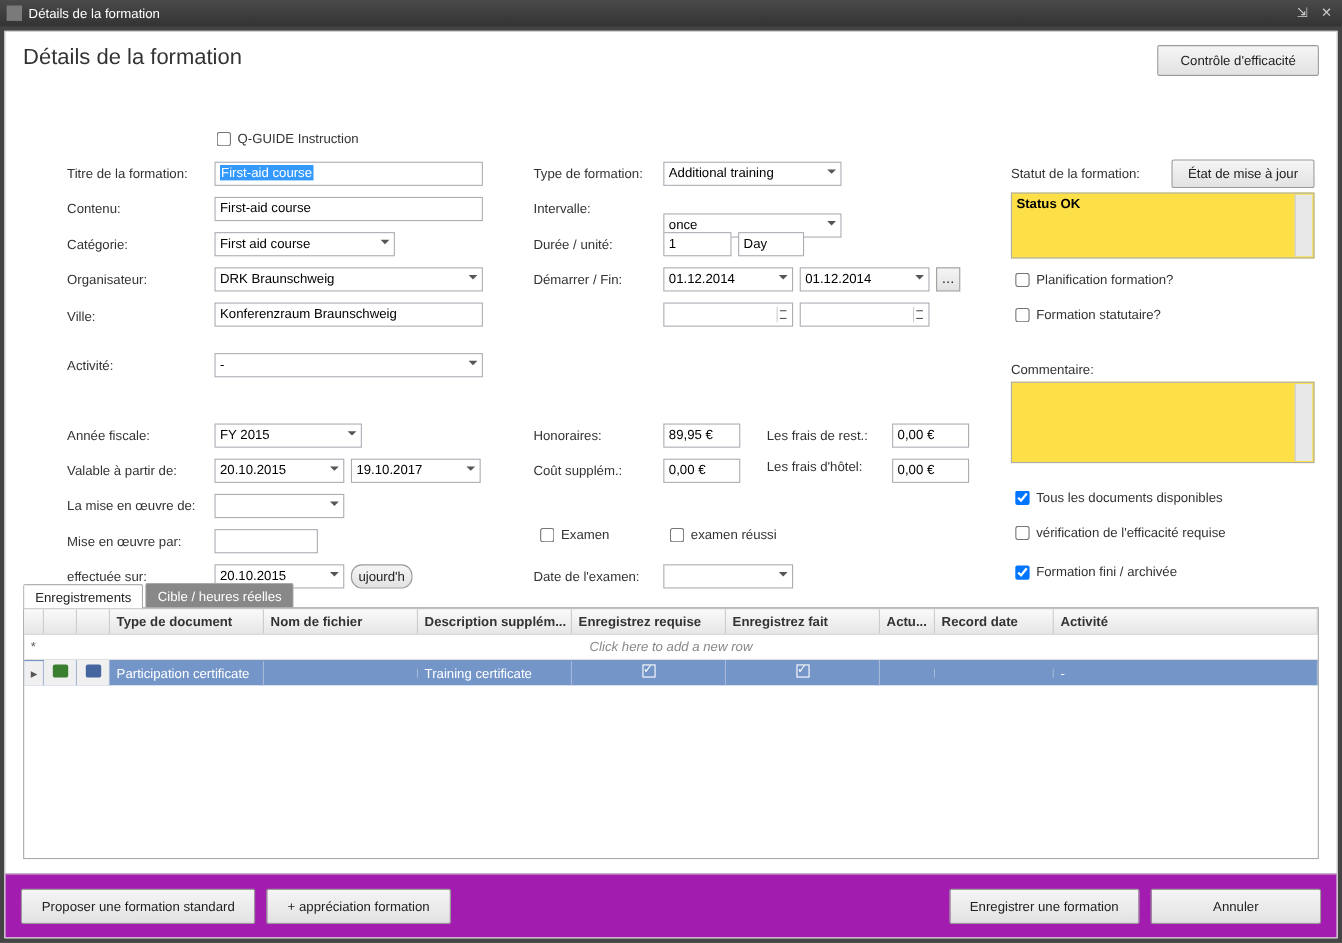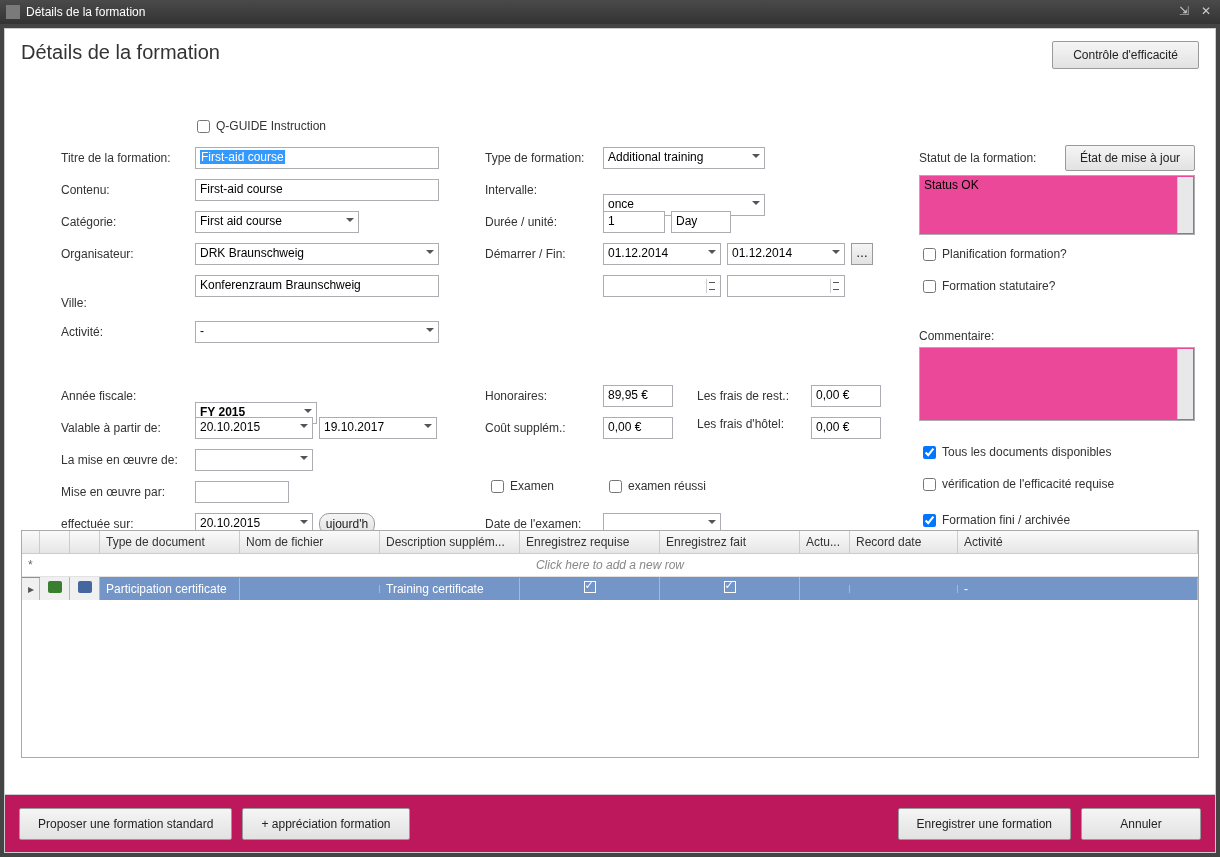--- a/index.html
+++ b/index.html
@@ -24,32 +24,32 @@
 
 .lbl { color: #333; position: absolute; text-align: left; }
 .input, .combo, .spinner { position: absolute; border: 1px solid #abadb3; background: #fff; padding: 2px 4px; height: 22px; }
 .combo::after { content:""; position:absolute; right:4px; top:50%; transform:translateY(-50%); border:4px solid transparent; border-top-color:#555; }
 .spinner::after { content:""; position:absolute; right:3px; top:3px; width:10px; height:14px; background:
   linear-gradient(#555,#555) center 3px /6px 1px no-repeat,
   linear-gradient(#555,#555) center 10px /6px 1px no-repeat; border-left:1px solid #ccc;}
 .chk { position: absolute; display: flex; align-items: center; gap: 6px; color: #333; }
 .chk input { width: 13px; height: 13px; }
 
-.textarea { position: absolute; border: 1px solid #abadb3; background: #ec4899; padding: 2px 4px; resize: none; overflow-y: scroll; }
+.textarea { position: absolute; border: 1px solid #abadb3; background: #fde047; padding: 2px 4px; resize: none; overflow-y: scroll; font-weight: bold; }
 
 .ellipsis-btn { position:absolute; width:22px; height:22px; background:linear-gradient(#f5f5f5,#e2e2e2); border:1px solid #9a9a9a; text-align:center; line-height:18px; cursor:pointer; }
 
 
 .tabs-wrap { position: absolute; left: 0; right: 0; bottom: 0; height: 252px; }
 .tabstrip { display: flex; border-bottom: 1px solid #aaa; }
 .tab { padding: 4px 10px 3px 10px; border: 1px solid #aaa; border-bottom: none; background: #888; color: #fff; cursor: pointer; margin-right: 2px; border-radius: 2px 2px 0 0; }
 .tab.active { background: #fff; color: #222; position: relative; top: 1px; }
 .grid { border: 1px solid #aaa; height: 228px; background: #fff; }
 .grid-head { display: flex; background: linear-gradient(#fafafa,#e6e6e6); border-bottom: 1px solid #ccc; }
-.gh { padding: 4px 6px; border-right: 1px solid #ccc; color: #333; overflow:hidden; white-space:nowrap; }
+.gh { padding: 4px 6px; border-right: 1px solid #ccc; color: #333; overflow:hidden; white-space:nowrap;font-weight:bold; }
 .gh.w-ind { width: 18px; flex:none; }
 .gh.w-ico { width: 30px; flex:none; }
 .gh.w1 { width: 140px; }
 .gh.w2 { width: 140px; }
 .gh.w3 { width: 140px; }
 .gh.w4 { width: 140px; }
 .gh.w5 { width: 140px; }
 .gh.w6 { width: 50px; }
 .gh.w7 { width: 108px; }
 .gh.w8 { flex:1; }
@@ -58,21 +58,21 @@
 .grid-row { display:flex; background:#7495c8; color:#fff; align-items:center; }
 .gc { padding:4px 6px; border-right:1px solid #a5b8d7; overflow:hidden; white-space:nowrap; }
 .gc.w-ind { width:18px; background:#f0f0f0; color:#555; flex:none; text-align:center; }
 .gc.w-ico { width:30px; background:#f0f0f0; flex:none; text-align:center; }
 .gc.w1{width:140px;} .gc.w2{width:140px;} .gc.w3{width:140px;} .gc.w4{width:140px; text-align:center;} .gc.w5{width:140px; text-align:center;} .gc.w6{width:50px;} .gc.w7{width:108px;} .gc.w8{flex:1;}
 .mini-icon { display:inline-block; width:14px; height:12px; background:#3a7f2f; border-radius:2px; position:relative;}
 .mini-icon.print { background:#4666a0; }
 .cell-check { display:inline-block; width:12px; height:12px; border:1px solid #fff; position:relative;}
 .cell-check::after{content:"✓"; position:absolute; top:-3px; left:0; font-size:11px;}
 
-.footer { position: absolute; left: 0; right: 0; bottom: 0; height: 58px; background: #be185d; border-top: 1px solid #ccc; display: flex; align-items: center; padding: 0 14px; gap: 10px; }
+.footer { position: absolute; left: 0; right: 0; bottom: 0; height: 58px; background: #a21caf; border-top: 1px solid #ccc; display: flex; align-items: center; padding: 0 14px; gap: 10px; }
 .footer .spacer { flex:1; }
 .footer .btn { height: 32px; padding: 0 18px; }
 
 
 .sel-text { background: #3399ff; color: #fff; padding:0 1px; }
 
 .scroll-thumb { position:absolute; right:1px; top:1px; bottom:1px; width:16px; background:#e8e8e8; border-left:1px solid #ccc;}
 </style>
 </head>
 <body>
@@ -106,28 +106,28 @@
 
       <span class="lbl" style="left:40px; top:94px;">Contenu:</span>
       <div class="input" style="left:174px; top:90px; width:244px;">First-aid course</div>
 
       <span class="lbl" style="left:40px; top:126px;">Catégorie:</span>
       <div class="combo" style="left:174px; top:122px; width:164px;">First aid course</div>
 
       <span class="lbl" style="left:40px; top:158px;">Organisateur:</span>
       <div class="combo" style="left:174px; top:154px; width:244px;">DRK Braunschweig</div>
 
-      <span class="lbl" style="left:40px; top:207px;">Ville:</span>
+      <span class="lbl" style="left:40px; top:192px;">Ville:</span>
       <div class="input" style="left:174px; top:186px; width:244px;">Konferenzraum Braunschweig</div>
 
       <span class="lbl" style="left:40px; top:236px;">Activité:</span>
       <div class="combo" style="left:174px; top:232px; width:244px;">-</div>
 
       <span class="lbl" style="left:40px; top:300px;">Année fiscale:</span>
-      <div class="combo" style="left:174px; top:313px; width:122px;font-weight:bold;">FY 2015</div>
+      <div class="combo" style="left:174px; top:296px; width:134px;">FY 2015</div>
 
       <span class="lbl" style="left:40px; top:332px;">Valable à partir de:</span>
       <div class="combo" style="left:174px; top:328px; width:118px;">20.10.2015</div>
       <div class="combo" style="left:298px; top:328px; width:118px;">19.10.2017</div>
 
       <span class="lbl" style="left:40px; top:364px;">La mise en œuvre de:</span>
       <div class="combo" style="left:174px; top:360px; width:118px;"></div>
 
       <span class="lbl" style="left:40px; top:396px;">Mise en œuvre par:</span>
       <div class="input" style="left:174px; top:392px; width:94px;"></div>
@@ -205,20 +205,24 @@
       <label class="chk" style="left:902px; top:388px;">
         <input type="checkbox" style="">
           <span>vérification de l'efficacité requise</span>
       </label>
       <label class="chk" style="left:902px; top:424px;">
         <input type="checkbox" checked="" style="">
           <span>Formation fini / archivée</span>
       </label>
 
       <div class="tabs-wrap">
+        <div class="tabstrip">
+          <div class="tab active">Enregistrements</div>
+          <div class="tab">Cible / heures réelles</div>
+        </div>
         <div class="grid">
           <div class="grid-head">
             <div class="gh w-ind"></div>
             <div class="gh w-ico"></div>
             <div class="gh w-ico"></div>
             <div class="gh w1">Type de document</div>
             <div class="gh w2">Nom de fichier</div>
             <div class="gh w3">Description supplém...</div>
             <div class="gh w4">Enregistrez requise</div>
             <div class="gh w5">Enregistrez fait</div>
@@ -246,17 +250,17 @@
         </div>
       </div>
 
     </div>
 
     <div class="footer">
       <button class="btn">Proposer une formation standard</button>
       <button class="btn">+ appréciation formation</button>
       <span class="spacer"></span>
       <button class="btn">Enregistrer une formation</button>
-      <button class="btn" style="width:120px;">Annuler</button>
+      <button class="btn" style="width:155px;">Annuler</button>
     </div>
 
   </div>
 </div>
 
 </body></html>

